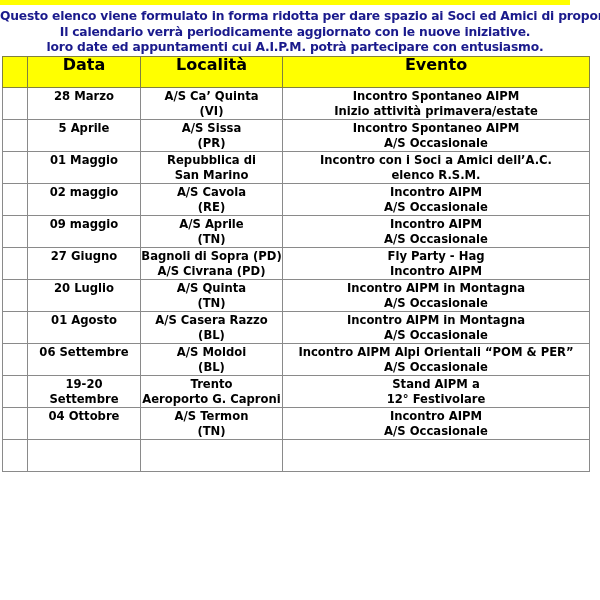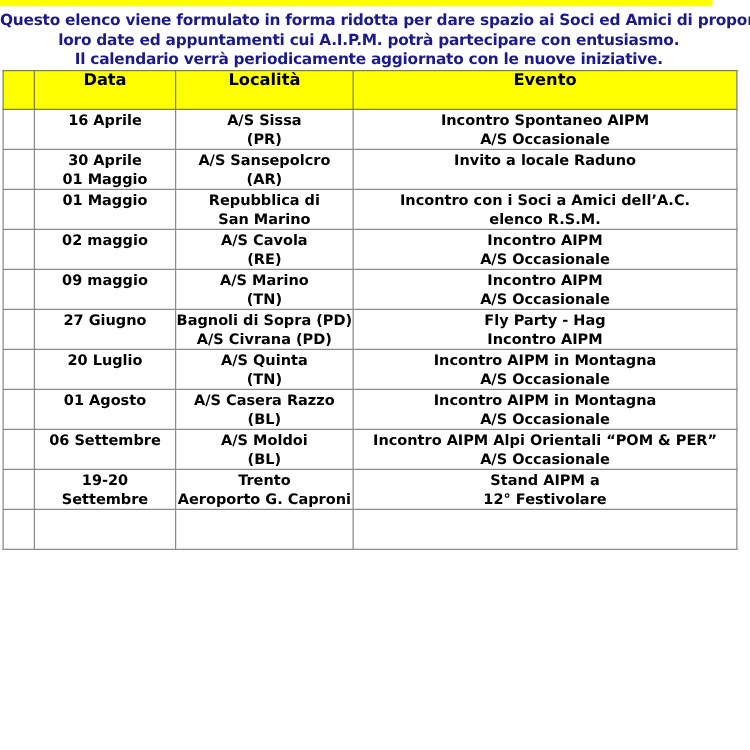--- a/index.html
+++ b/index.html
@@ -6,34 +6,34 @@
     body { width: 600px; height: 600px; overflow: hidden; position: relative;
            font-family: "DejaVu Sans", sans-serif; }
     .top-banner { position: absolute; left: 0; top: 0; width: 570px; height: 5px; background: #ffff00; }
     .intro { position: absolute; left: 0; top: 9px; width: 590px; text-align: center;
              color: #1a1a8c; font-weight: bold; font-size: 12.3px; line-height: 15.5px; letter-spacing: -0.2px; }
     .intro div { white-space: nowrap; }
     table.cal { position: absolute; left: 2px; top: 56px; width: 587px; border-collapse: collapse;
                 table-layout: fixed; font-size: 11.6px; font-weight: bold; color: #000; }
     table.cal td, table.cal th { border: 1px solid #8a8a8a; text-align: center; vertical-align: top;
                 padding: 0; line-height: 14.5px; white-space: nowrap; overflow: hidden; }
-    table.cal th { background: #ffff00; height: 29px; font-size: 13px; padding-top: 1px; border-color: #808040; }
+    table.cal th { background: #ffff00; height: 29px; font-size: 16px; padding-top: 1px; border-color: #808040; }
     table.cal td { height: 29px; padding-top: 1px; padding-bottom: 1px; }
     col.c0 { width: 25px; } col.c1 { width: 113px; } col.c2 { width: 142px; } col.c3 { width: 307px; }
     .line { display: block; }
   </style>
 </head>
 <body>
 
 <div class="top-banner"></div>
 
 <div class="intro">
   <div>Questo elenco viene formulato in forma ridotta per dare spazio ai Soci ed Amici di proporre</div>
+  <div>Il calendario verrà periodicamente aggiornato con le nuove iniziative.</div>
   <div>loro date ed appuntamenti cui A.I.P.M. potrà partecipare con entusiasmo.</div>
-  <div>Il calendario verrà periodicamente aggiornato con le nuove iniziative.</div>
 </div>
 
 <table class="cal">
   <colgroup>
       <col class="c0">
       <col class="c1">
       <col class="c2">
       <col class="c3">
     </colgroup>
   <thead>
@@ -41,50 +41,50 @@
       <th></th>
       <th>Data</th>
       <th>Località</th>
       <th>Evento</th>
     </tr>
   </thead>
   <tbody id="rows">
       <tr>
         <td></td>
         <td>
-          <span class="line">16 Aprile</span>
+          <span class="line">28 Marzo</span>
+          <span class="line">&nbsp;</span>
+        </td>
+        <td>
+          <span class="line">A/S Ca’ Quinta</span>
+          <span class="line">(VI)</span>
+        </td>
+        <td>
+          <span class="line">Incontro Spontaneo AIPM</span>
+          <span class="line">Inizio attività primavera/estate</span>
+        </td>
+      </tr>
+      <tr>
+        <td></td>
+        <td>
+          <span class="line">5 Aprile</span>
           <span class="line">&nbsp;</span>
         </td>
         <td>
           <span class="line">A/S Sissa</span>
           <span class="line">(PR)</span>
         </td>
         <td>
           <span class="line">Incontro Spontaneo AIPM</span>
           <span class="line">A/S Occasionale</span>
         </td>
       </tr>
       <tr>
         <td></td>
         <td>
-          <span class="line">30 Aprile</span>
-          <span class="line">01 Maggio</span>
-        </td>
-        <td>
-          <span class="line">A/S Sansepolcro</span>
-          <span class="line">(AR)</span>
-        </td>
-        <td>
-          <span class="line">Invito a locale Raduno</span>
-          <span class="line">&nbsp;</span>
-        </td>
-      </tr>
-      <tr>
-        <td></td>
-        <td>
           <span class="line">01 Maggio</span>
           <span class="line">&nbsp;</span>
         </td>
         <td>
           <span class="line">Repubblica di</span>
           <span class="line">San Marino</span>
         </td>
         <td>
           <span class="line">Incontro con i Soci a Amici dell’A.C.</span>
           <span class="line">elenco R.S.M.</span>
@@ -105,21 +105,21 @@
           <span class="line">A/S Occasionale</span>
         </td>
       </tr>
       <tr>
         <td></td>
         <td>
           <span class="line">09 maggio</span>
           <span class="line">&nbsp;</span>
         </td>
         <td>
-          <span class="line">A/S Marino</span>
+          <span class="line">A/S Aprile</span>
           <span class="line">(TN)</span>
         </td>
         <td>
           <span class="line">Incontro AIPM</span>
           <span class="line">A/S Occasionale</span>
         </td>
       </tr>
       <tr>
         <td></td>
         <td>
@@ -190,18 +190,33 @@
           <span class="line">Trento</span>
           <span class="line">Aeroporto G. Caproni</span>
         </td>
         <td>
           <span class="line">Stand AIPM a</span>
           <span class="line">12° Festivolare</span>
         </td>
       </tr>
       <tr>
         <td></td>
+        <td>
+          <span class="line">04 Ottobre</span>
+          <span class="line">&nbsp;</span>
+        </td>
+        <td>
+          <span class="line">A/S Termon</span>
+          <span class="line">(TN)</span>
+        </td>
+        <td>
+          <span class="line">Incontro AIPM</span>
+          <span class="line">A/S Occasionale</span>
+        </td>
+      </tr>
+      <tr>
+        <td></td>
         <td></td>
         <td></td>
         <td></td>
       </tr>
     </tbody>
 </table>
 
 </body></html>

